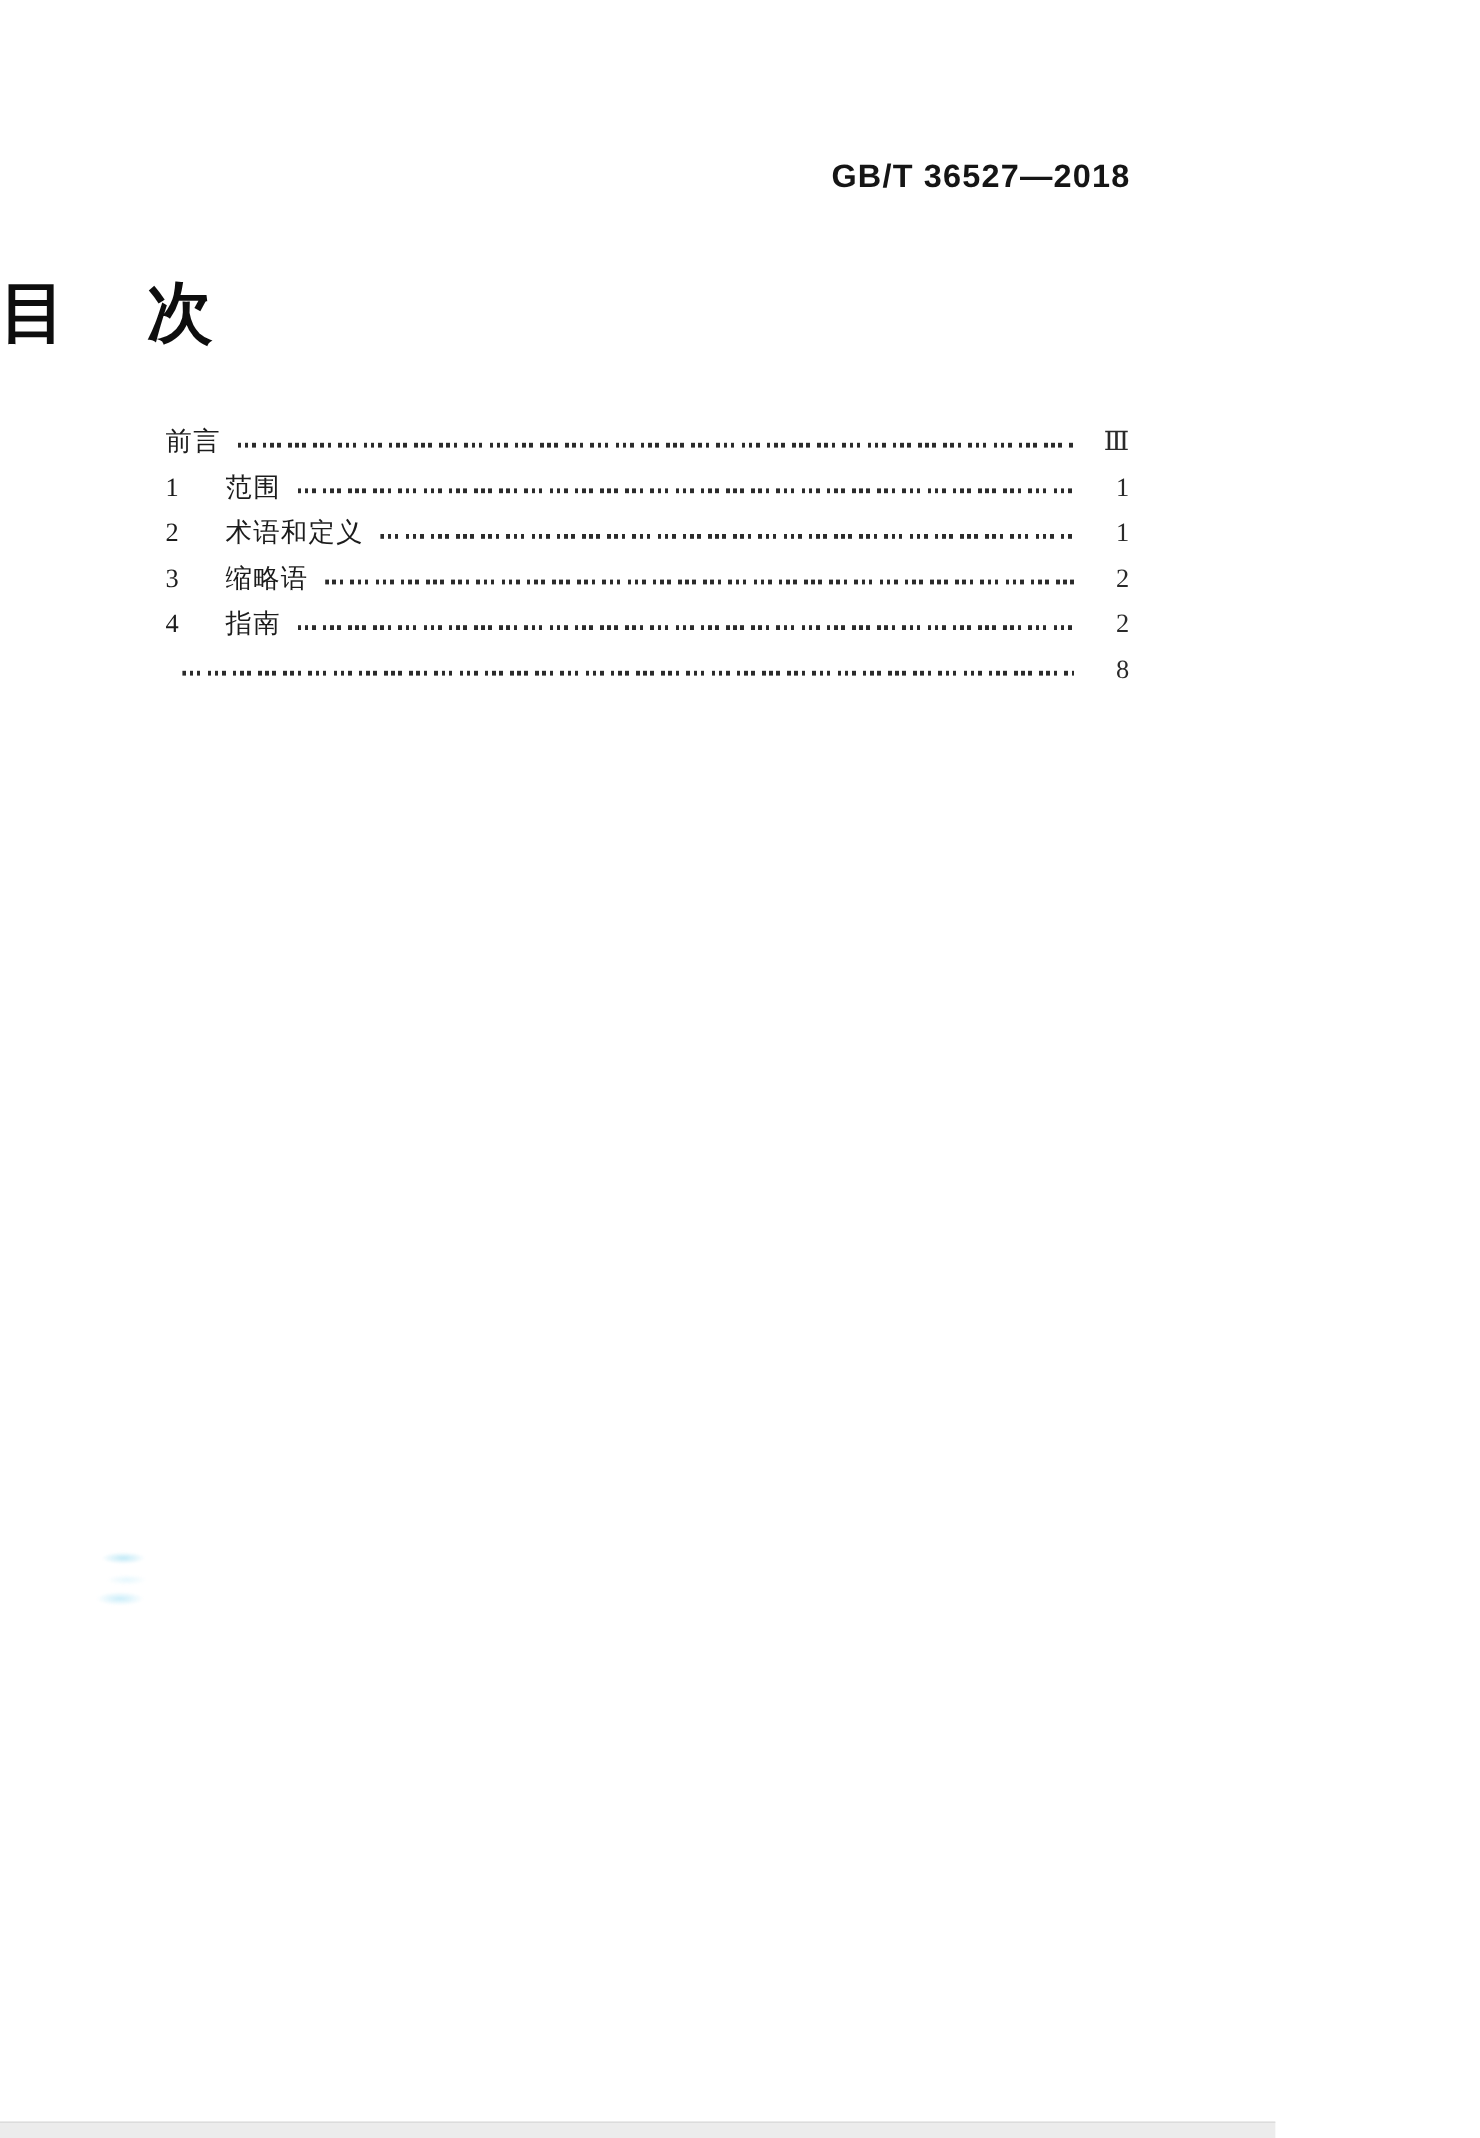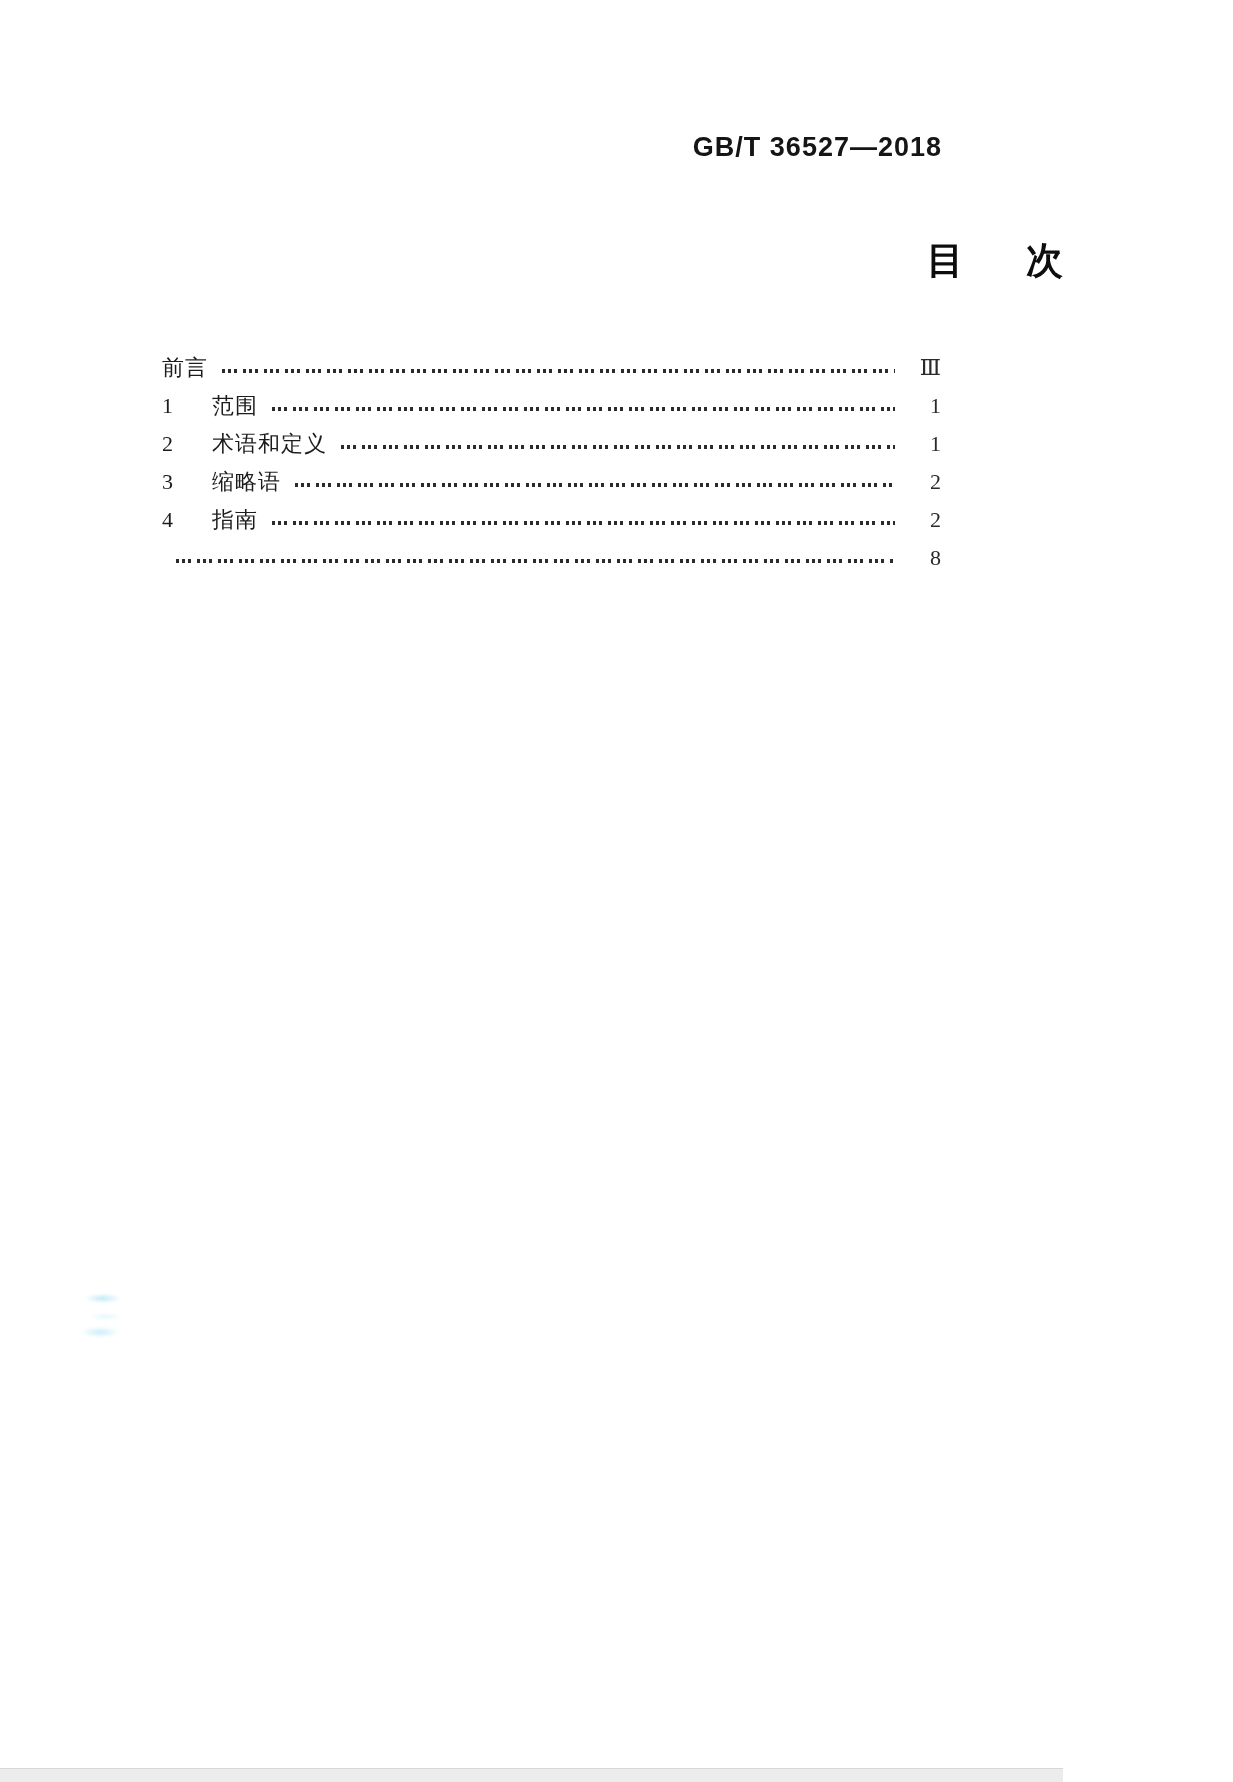--- a/index.html
+++ b/index.html
@@ -22,43 +22,42 @@
     right: 121px;
     font-family: "Liberation Sans", "DejaVu Sans", sans-serif;
     font-weight: 700;
     font-size: 27px;
     letter-spacing: 1px;
     color: #151515;
     white-space: nowrap;
   }
   .doc-title {
     position: absolute;
-    top: 236px;
+    top: 224px;
     left: 0;
     width: 100%;
-    text-align: right;
+    text-align: left;
     font-family: "Liberation Sans", "DejaVu Sans", sans-serif;
     font-weight: 700;
-    font-size: 37px;
+    font-size: 55px;
     word-spacing: 52px;
     color: #0d0d0d;
   }
   .toc {
     position: absolute;
     top: 349px;
     left: 138px;
     right: 122px;
   }
   .toc-row {
     display: flex;
     align-items: center;
     height: 38px;
     font-size: 22px;
     color: #1c1c1c;
-    margin-left: 24px;
   }
   .toc-num {
     flex: none;
     width: 50px;
   }
   .toc-label {
     flex: none;
     white-space: pre;
     letter-spacing: 1px;
   }

